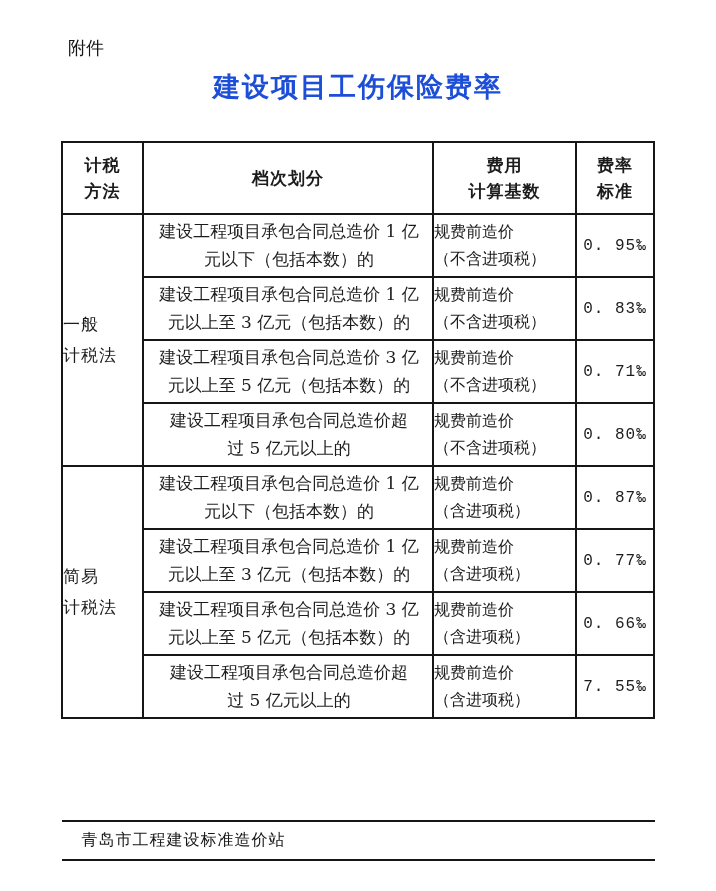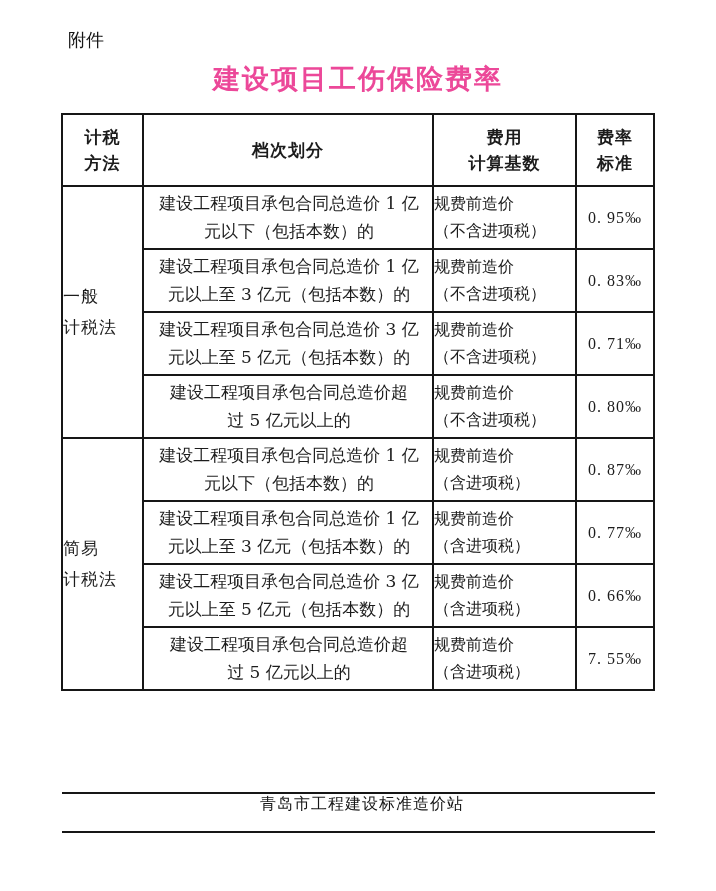--- a/index.html
+++ b/index.html
@@ -5,42 +5,42 @@
   * { margin: 0; padding: 0; box-sizing: border-box; }
   html, body { background: #ffffff; }
   .page {
     width: 716px;
     height: 891px;
     background: #ffffff;
     color: #1c1c1c;
     font-family: "DejaVu Serif", "Liberation Serif", serif;
     position: relative;
     overflow: hidden;
-    padding-top: 28px;
+    padding-top: 36px;
   }
   .attachment {
     margin-left: 68px;
     font-family: "DejaVu Sans", "Liberation Sans", sans-serif;
     font-size: 18px;
     font-weight: 500;
     color: #161616;
   }
   .doc-title {
     text-align: center;
     font-size: 27px;
     font-weight: bold;
     letter-spacing: 2px;
     margin-top: 9px;
-    color: #ec4899;
+    color: #1d4ed8;
   }
   table.rate-table {
     border-collapse: collapse;
     table-layout: fixed;
     width: 592px;
-    margin: 16px auto 0 auto;
+    margin: 36px auto 0 auto;
   }
   .rate-table th, .rate-table td {
     border: 2px solid #161616;
     white-space: pre-line;
     vertical-align: middle;
     color: #1c1c1c;
   }
   .rate-table th {
     font-size: 17px;
     font-weight: bold;
@@ -64,36 +64,35 @@
   }
   td.base-cell {
     text-align: left;
     font-size: 16px;
     line-height: 1.65;
   }
   td.rate-cell {
     text-align: center;
     font-size: 16px;
     letter-spacing: 1px;
-    font-family: Liberation Serif, serif;
+    font-family: Liberation Mono, monospace;
   }
   .footer {
     width: 593px;
     margin: 101px auto 0 auto;
     border-top: 2px solid #161616;
     border-bottom: 2px solid #161616;
     height: 41px;
     display: flex;
     justify-content: space-between;
     align-items: center;
     padding: 0 12px 0 20px;
     font-size: 16px;
     letter-spacing: 1px;
     color: #161616;
-    flex-direction: column;
   }
 </style>
 </head>
 <body>
 
 <div class="page">
 
   <div class="attachment">附件</div>
 
   <div class="doc-title">建设项目工伤保险费率</div>

